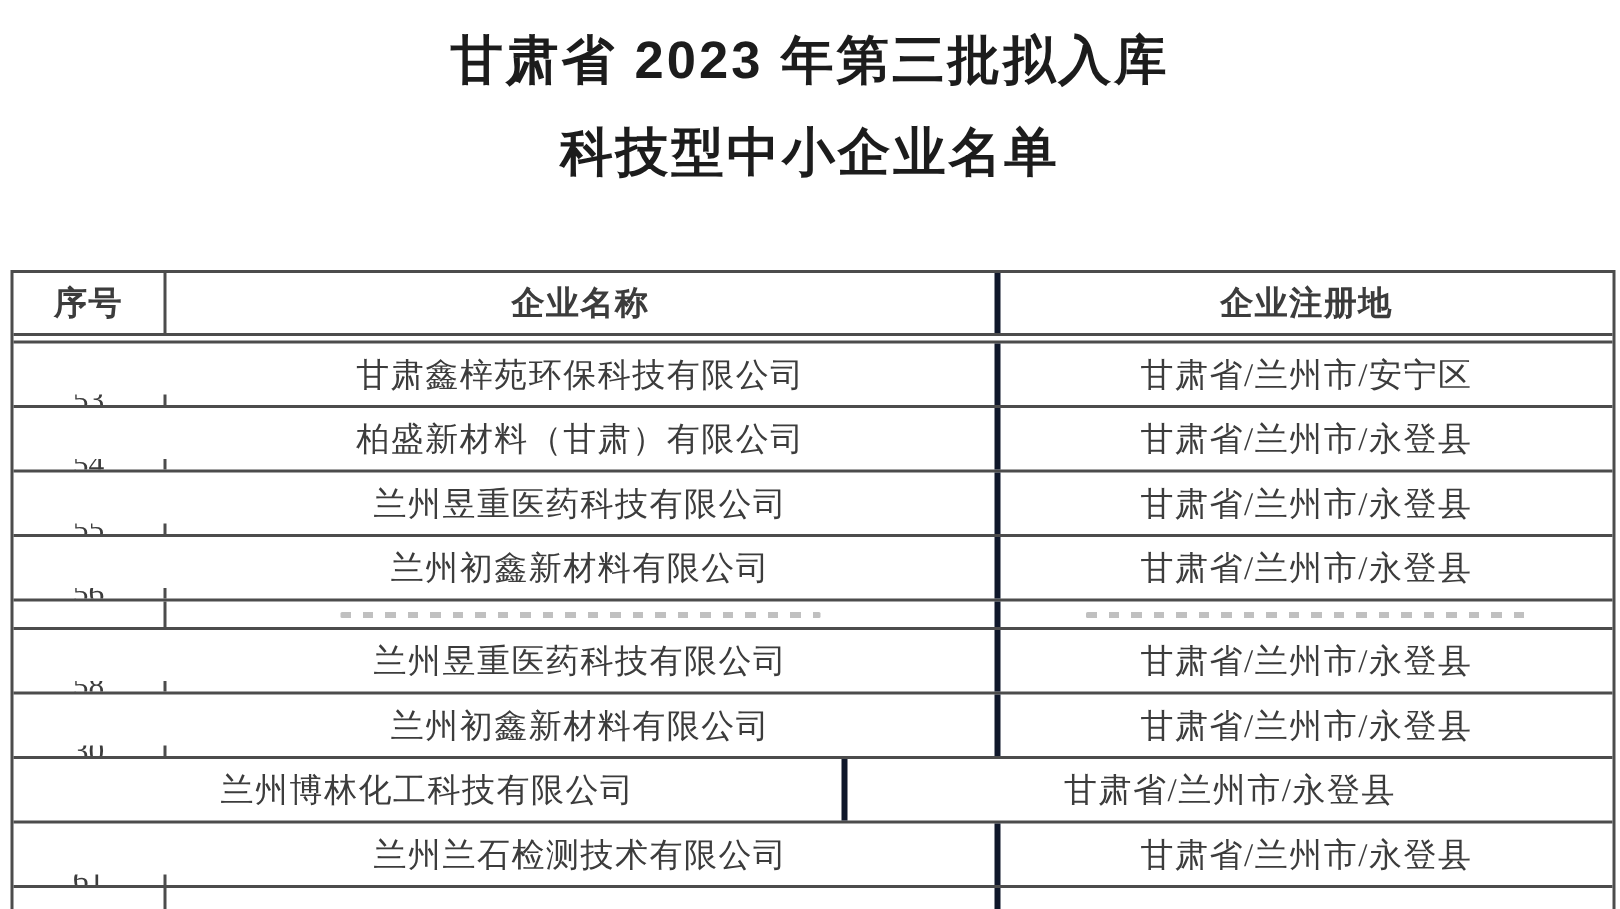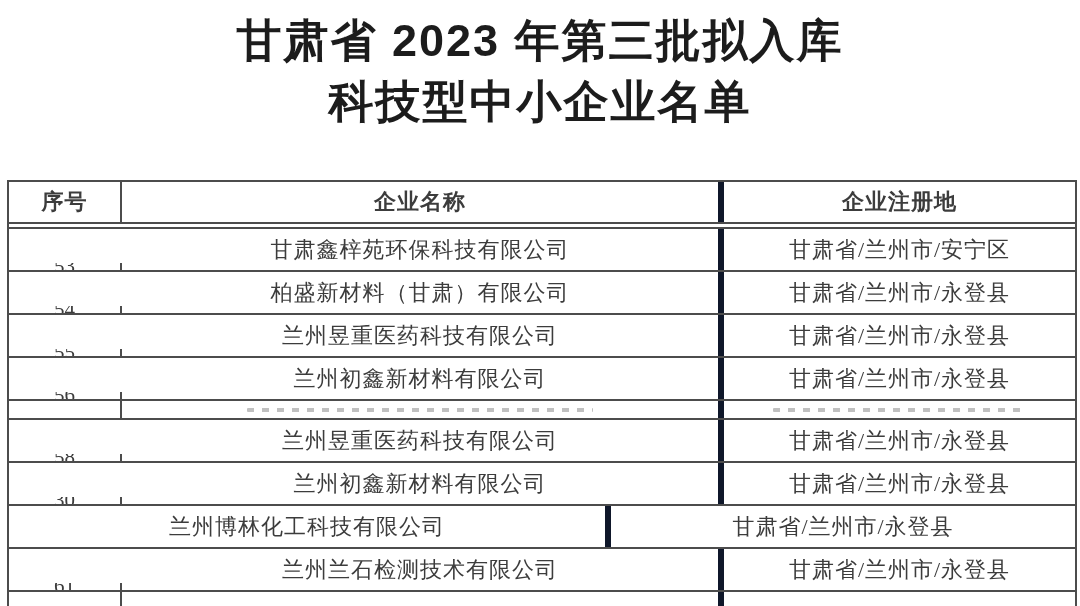--- a/index.html
+++ b/index.html
@@ -19,21 +19,21 @@
   }
   .title {
     position: absolute;
     top: 10px;
     left: 0;
     width: 100%;
     text-align: center;
     font-family: "Liberation Sans", "DejaVu Sans", sans-serif;
     font-weight: bold;
     color: #1c1c1c;
-    font-size: 45px;
+    font-size: 35px;
     line-height: 61px;
     letter-spacing: 2px;
   }
   .company-table {
     position: absolute;
     top: 180px;
     left: 7px;
     width: 1070px;
     box-sizing: border-box;
     border: 2px solid #4c4c4c;
@@ -68,22 +68,22 @@
     display: flex;
     align-items: center;
     justify-content: center;
     box-sizing: border-box;
     color: #3c3c3c;
     font-size: 22px;
     letter-spacing: 1px;
     white-space: nowrap;
     overflow: hidden;
   }
-  .c1 { width: 113px;  border-right: 2px solid #4c4c4c; }
-  .c2 { width: 602px; border-right: 6px solid #0f172a; }
+  .c1 { width: 102px;  border-right: 2px solid #4c4c4c; }
+  .c2 { width: 556px; border-right: 4px solid #0f172a; }
   .c3 { flex: 1; text-align: right; }
   .num { font-size: 21px; letter-spacing: 0; margin-top: 34px; }
   .ghost {
     display: block;
     height: 4px;
     border-radius: 1px;
     background: repeating-linear-gradient(90deg, #ababab 0 7px, transparent 7px 15px);
     opacity: 0.75;
   }
   .ghost-name { width: 58%; }

